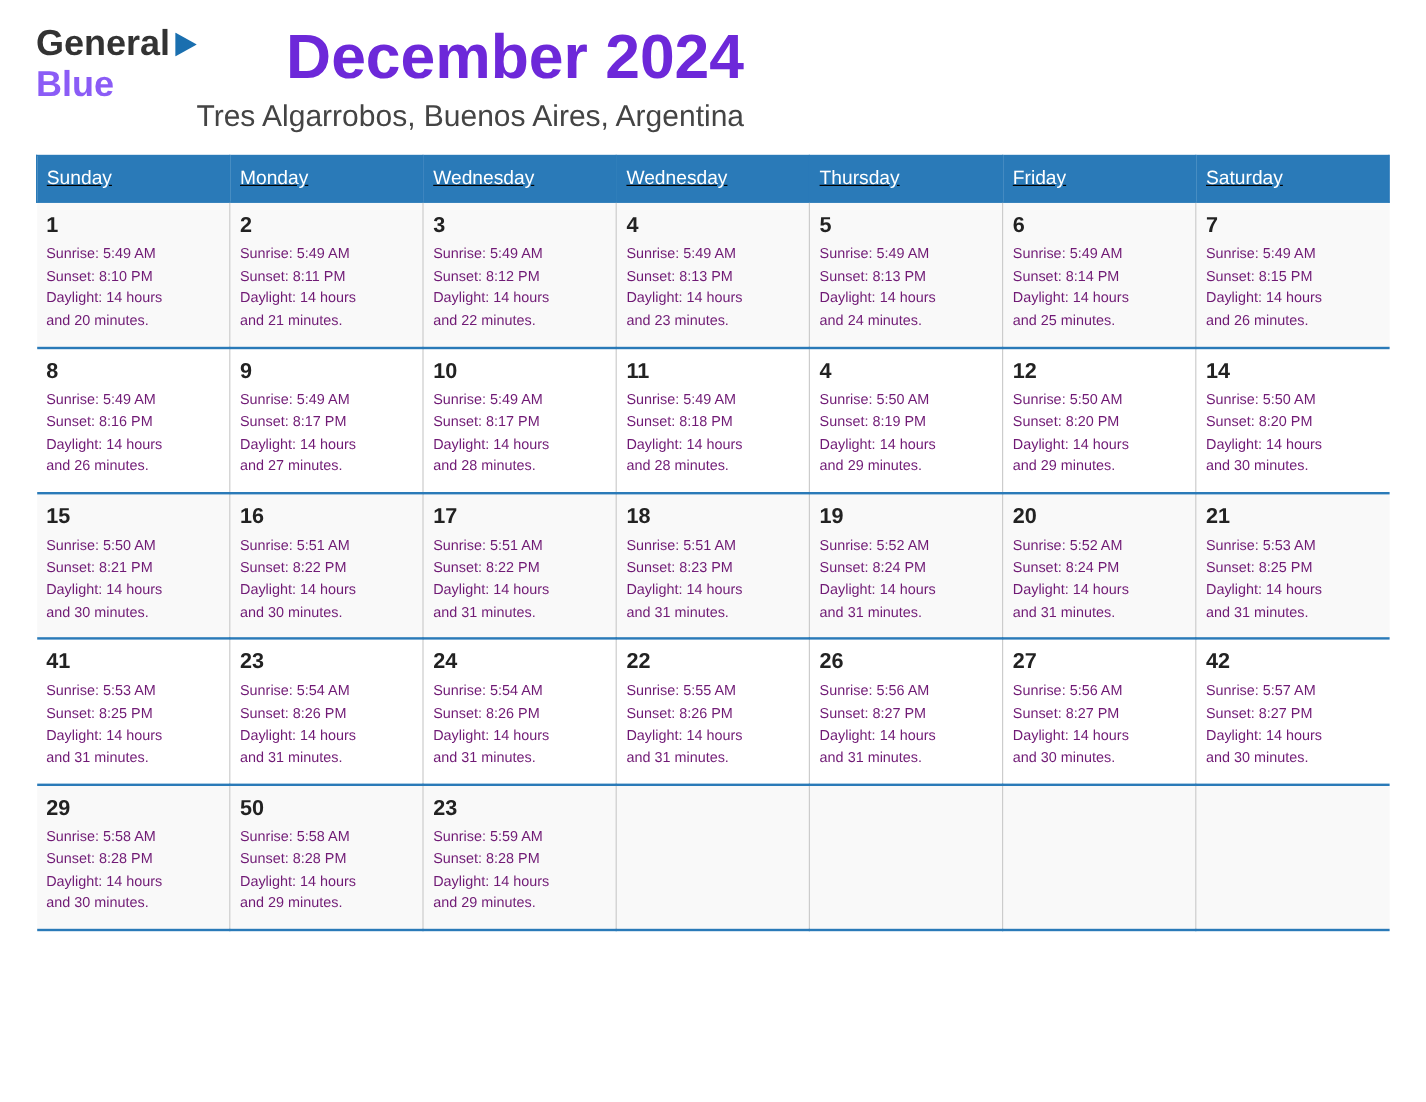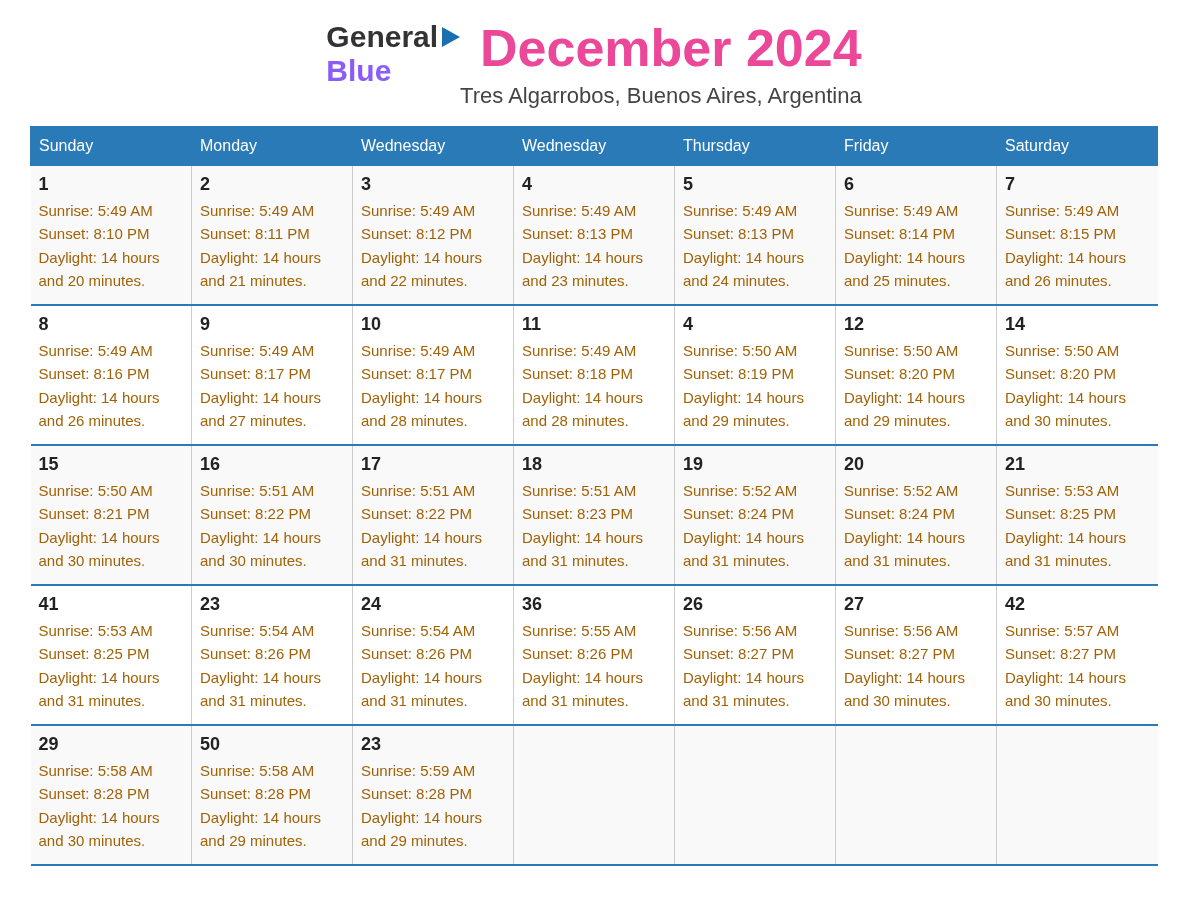--- a/index.html
+++ b/index.html
@@ -5,50 +5,51 @@
     * { margin: 0; padding: 0; box-sizing: border-box; }
     body {
       font-family: Arial, sans-serif;
       background: #fff;
       width: 1188px;
       min-height: 918px;
       padding: 20px 30px;
     }
     .header {
       display: flex;
-      justify-content: center;
+      justify-content: flex-start;
       align-items: flex-start;
       margin-bottom: 17px;
     }
     .logo {
       display: flex;
       flex-direction: column;
       align-items: flex-start;
     }
     .title-section {
       text-align: right;
     }
     .month-title {
       font-size: 52px;
       font-weight: bold;
-      color: #ec4899;
+      color: #6d28d9;
       line-height: 1.1;
     }
     .subtitle {
-      font-size: 22px;
+      font-size: 25px;
       color: #444;
       margin-top: 6px;
     }
     table {
       width: 100%;
       border-collapse: collapse;
       margin-top: 10px;
     }
     thead tr {
       background-color: #2a7ab8;
+      text-decoration: underline;
     }
     thead th {
       color: white;
       font-size: 16px;
       font-weight: normal;
       padding: 10px 8px;
       text-align: left;
       border: 1px solid #2a7ab8;
     }
     tbody tr {
@@ -67,23 +68,23 @@
       border-right: none;
     }
     .day-number {
       font-size: 18px;
       font-weight: bold;
       color: #222;
       display: block;
       margin-bottom: 4px;
     }
     .day-info {
-      font-size: 15px;
+      font-size: 12px;
       line-height: 1.55;
-      color: #a16207;
+      color: #701a75;
     }
     .empty-cell {
       background: #fff;
     }
     tbody tr:nth-child(odd) td {
       background-color: #f9f9f9;
     }
     tbody tr:nth-child(even) td {
       background-color: #ffffff;
     }
@@ -345,21 +346,21 @@
         <td>
         <span class="day-number">24</span>
         <div class="day-info">
           Sunrise: 5:54 AM<br>
           Sunset: 8:26 PM<br>
           Daylight: 14 hours<br>
           and 31 minutes.
         </div>
       </td>
         <td>
-        <span class="day-number">36</span>
+        <span class="day-number">22</span>
         <div class="day-info">
           Sunrise: 5:55 AM<br>
           Sunset: 8:26 PM<br>
           Daylight: 14 hours<br>
           and 31 minutes.
         </div>
       </td>
         <td>
         <span class="day-number">26</span>
         <div class="day-info">

